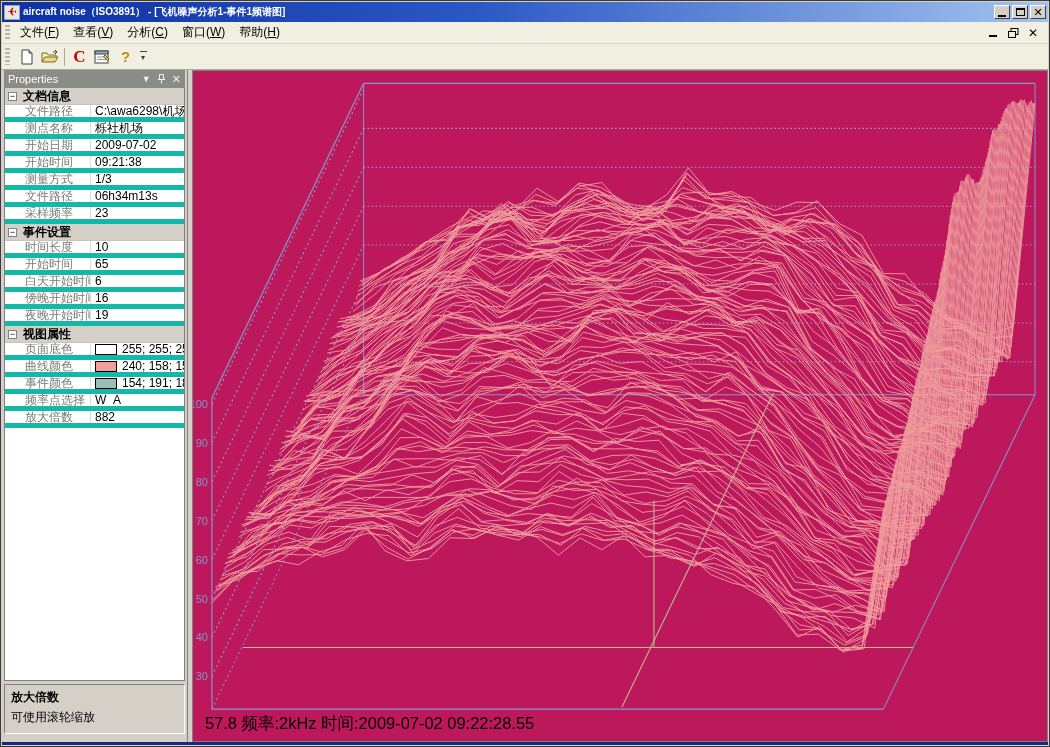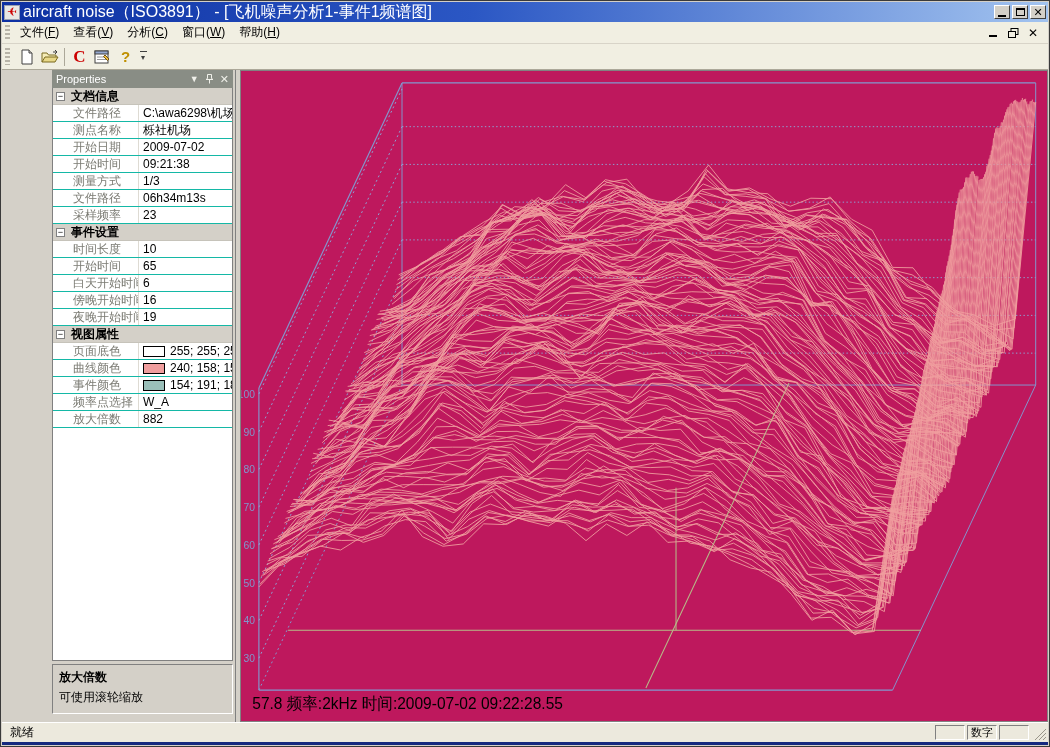--- a/index.html
+++ b/index.html
@@ -9,21 +9,21 @@
   .window { width:1050px; height:747px; border:2px solid #d4d0c8; outline:1px solid #3a3a3a; outline-offset:-1px;
             display:flex; flex-direction:column; background:#d4d0c8; }
 
   
   .titlebar { height:20px; flex:0 0 20px; display:flex; align-items:center; padding:0 2px;
               background:linear-gradient(90deg,#0d30a2 0%,#2b57c4 45%,#a2c3ef 100%); }
   .app-icon { width:16px; height:15px; background:#e8e8e4; border:1px solid #9aa0b0; display:flex;
               align-items:center; justify-content:center; color:#cc0000; font-size:12px; line-height:12px;
               transform:none; margin-right:3px; }
   .app-icon span{ display:inline-block; transform:scaleX(-1); }
-  .title-text { color:#ffffff; font-weight:normal; font-size:16px; white-space:nowrap; overflow:hidden; flex:1; }
+  .title-text { color:#ffffff; font-weight:bold; font-size:10px; white-space:nowrap; overflow:hidden; flex:1; }
   .tb-btns { display:flex; gap:2px; }
   .tb-btn { width:16px; height:14px; background:#d4d0c8; border:1px solid; border-color:#ffffff #404040 #404040 #ffffff;
             display:flex; align-items:center; justify-content:center; font-size:9px; color:#000; }
   .glyph-min { width:8px; height:2px; background:#000; margin-top:7px; }
   .glyph-max { width:9px; height:8px; border:1px solid #000; border-top:2px solid #000; }
   .glyph-close { font-weight:bold; font-size:11px; line-height:10px; }
 
   
   .menubar { height:22px; flex:0 0 22px; background:#f1efe2; display:flex; align-items:center; border-bottom:1px solid #d8d4c8; }
   .grip { width:5px; height:70%; margin:0 3px; background:repeating-linear-gradient(180deg,#b8b4a8 0 2px,transparent 2px 4px); }
@@ -41,35 +41,35 @@
   .tbar-inner { display:flex; align-items:center; height:24px; padding:0 2px; }
   .tool-btn { width:23px; height:22px; display:flex; align-items:center; justify-content:center; border:1px solid transparent; }
   .tool-sep { width:1px; height:18px; background:#aca899; margin:0 3px; }
   .c-glyph { color:#cc0000; font-family:"Liberation Serif","DejaVu Serif",serif; font-weight:bold; font-size:17px; }
   .q-glyph { color:#c09000; font-weight:bold; font-size:15px; }
   .overflow-btn { width:12px; height:22px; display:flex; flex-direction:column; align-items:center; justify-content:center;
                   color:#404040; font-size:8px; }
   .overflow-btn i { width:7px; height:1px; background:#404040; margin-bottom:1px; }
 
   
-  .main { flex:1; display:flex; min-height:0;padding-left:48px; }
+  .main { flex:1; display:flex; min-height:0; }
 
   .sidepanel { width:186px; flex:0 0 186px; display:flex; flex-direction:column; background:#d4d0c8;
                border-right:1px solid #808080; padding:0 2px 8px 2px; }
   .p-header { height:18px; flex:0 0 18px; background:#898d85; color:#fff; display:flex; align-items:center;
               padding:0 4px; font-size:11px; }
   .p-header .ph-title { flex:1; }
   .ph-ic { color:#f0f0ea; margin-left:6px; font-size:9px; display:flex; align-items:center; }
   .p-grid { flex:1; background:#ffffff; border:1px solid #808080; border-top:none; overflow:hidden;
             display:flex; flex-direction:column; }
   .psec { height:17px; flex:0 0 17px; background:#d4d0c8; display:flex; align-items:center; font-weight:bold;
           border-bottom:1px solid #c6c3ba; padding-left:3px; }
   .pminus { width:9px; height:9px; border:1px solid #808080; background:#fff; font-size:9px; line-height:7px;
             text-align:center; margin-right:6px; color:#000; font-weight:normal; }
-  .prow { height:17px; flex:0 0 17px; display:flex; border-bottom:1px solid #14b8a6; }
+  .prow { height:17px; flex:0 0 17px; display:flex; border-bottom:5px solid #14b8a6; }
   .plbl { width:86px; flex:0 0 86px; color:#7b7b73; padding-left:20px; border-right:1px solid #dedbd3;
           display:flex; align-items:center; white-space:nowrap; overflow:hidden; font-size:12px; }
   .pval { flex:1; color:#000; padding-left:4px; display:flex; align-items:center; white-space:nowrap; overflow:hidden; }
   .swatch { width:22px; height:11px; border:1px solid #000; margin-right:5px; flex:0 0 22px; }
   .p-filler { flex:1; background:#fff; }
   .p-footer { flex:0 0 50px; margin-top:3px; background:#d4d0c8; border:1px solid; border-color:#808080 #fff #fff #808080;
               padding:4px 6px; }
   .p-footer .pf-title { font-weight:bold; margin-bottom:3px; }
 
   .splitter { width:4px; flex:0 0 4px; background:#d4d0c8; }
@@ -464,21 +464,14 @@
             <polyline points="357.5,276.4 379.2,267.1 400.9,254.0 422.6,238.5 444.3,235.6 466.0,209.4 487.7,222.1 509.4,203.8 531.1,197.6 552.9,203.0 574.6,186.1 596.3,188.4 618.0,198.6 639.7,216.6 661.4,206.6 683.1,174.9 704.8,196.2 726.5,195.3 748.2,200.0 769.9,223.5 791.7,214.2 813.4,210.9 835.1,226.5 856.8,238.9 878.5,270.0 900.2,282.5 921.9,290.1 943.6,308.0 965.3,322.6 987.0,337.7 1008.8,351.1 1030.5,100.7 " fill="none" stroke="#f09e9e" stroke-width="0.9"></polyline>
             <polyline points="358.6,277.8 380.4,266.6 402.1,255.6 423.8,238.1 445.5,236.6 467.2,205.9 488.9,217.4 510.6,208.3 532.3,198.1 554.0,200.9 575.7,182.4 597.4,189.8 619.2,204.8 640.9,218.0 662.6,208.7 684.3,170.8 706.0,190.1 727.7,193.8 749.4,195.1 771.1,212.5 792.8,210.6 814.5,205.0 836.3,227.8 858.0,244.4 879.7,268.3 901.4,285.6 923.1,291.8 944.8,313.8 966.5,325.8 988.2,328.4 1009.9,340.8 1031.6,103.0 " fill="none" stroke="#f09e9e" stroke-width="0.9"></polyline>
             <polyline points="359.8,280.7 381.5,264.6 403.2,255.1 425.0,238.2 446.7,227.2 468.4,206.4 490.1,216.6 511.8,210.7 533.5,192.0 555.2,200.9 576.9,181.0 598.6,185.2 620.3,198.0 642.0,212.3 663.8,201.7 685.5,172.2 707.2,192.5 728.9,190.7 750.6,202.4 772.3,212.8 794.0,209.6 815.7,198.3 837.4,222.8 859.1,240.4 880.9,271.4 902.6,276.4 924.3,289.3 946.0,312.1 967.7,322.3 989.4,331.8 1011.1,329.8 1032.8,103.4 " fill="none" stroke="#f09e9e" stroke-width="0.9"></polyline>
             <polyline points="361.0,282.9 382.7,264.3 404.4,253.3 426.1,236.9 447.8,223.6 469.5,213.3 491.3,218.6 513.0,207.7 534.7,186.0 556.4,199.2 578.1,184.0 599.8,180.5 621.5,204.1 643.2,206.2 664.9,192.3 686.6,166.3 708.4,192.3 730.1,189.3 751.8,200.2 773.5,207.6 795.2,199.6 816.9,200.1 838.6,220.8 860.3,231.7 882.0,269.0 903.7,269.4 925.5,295.7 947.2,312.4 968.9,316.7 990.6,327.3 1012.3,320.7 1034.0,103.1 " fill="none" stroke="#f09e9e" stroke-width="0.9"></polyline>
           </g>
           <text x="202" y="712" fill="#000" font-size="16.5">57.8 频率:2kHz 时间:2009-07-02 09:22:28.55</text>
         </svg>
       </div>
   </div>
 
-  <div class="statusbar">
-    <span class="sb-ready">就绪</span>
-    <span class="sb-cell"></span>
-    <span class="sb-cell">数字</span>
-    <span class="sb-cell"></span>
-    <span class="sb-grip"></span>
-  </div>
   <div class="bottom-edge"></div>
 </div>
 
 </body></html>

